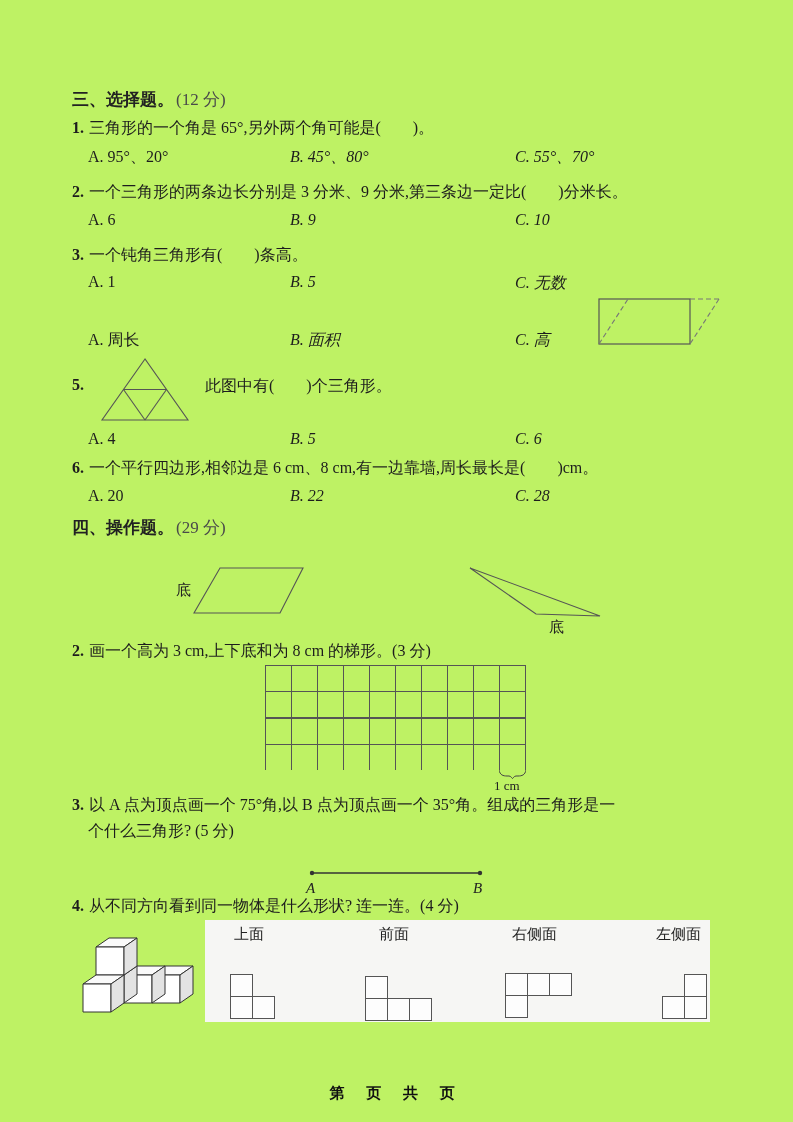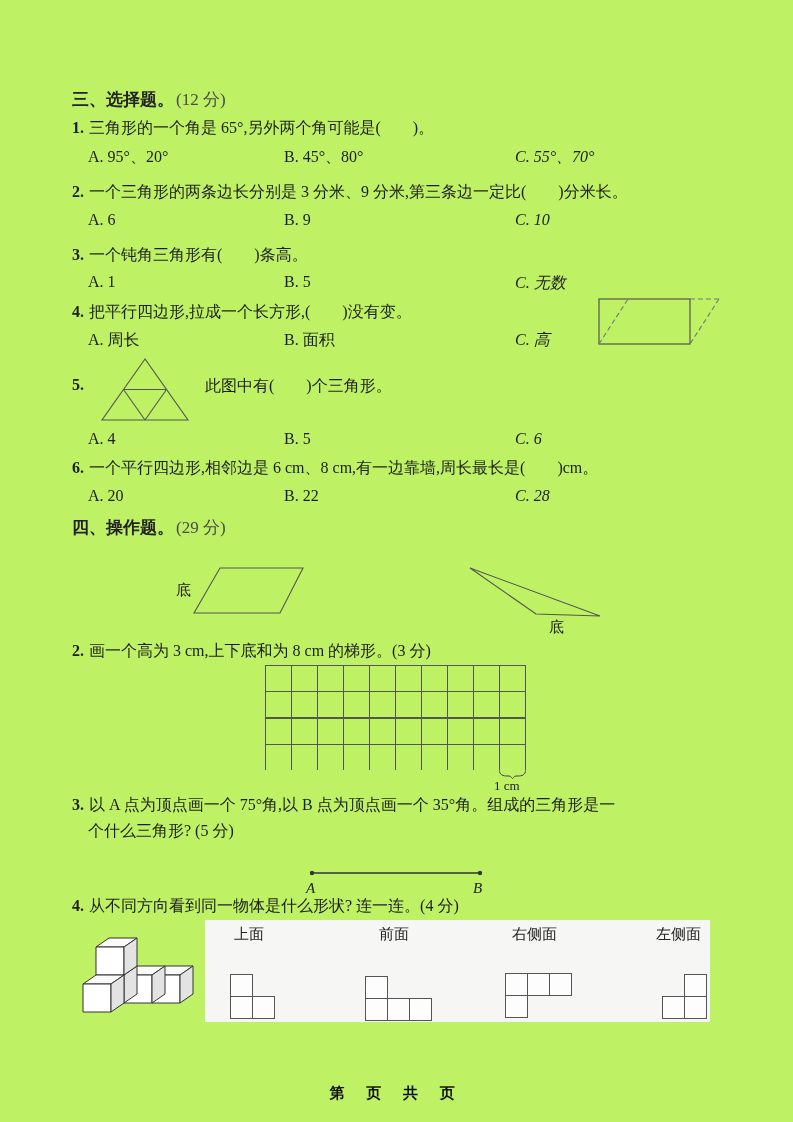--- a/index.html
+++ b/index.html
@@ -6,21 +6,21 @@
   .page{position:relative;width:793px;height:1122px;background:#bef264;overflow:hidden;
         font-family:"Liberation Serif","DejaVu Serif",serif;color:#1d1d1d;}
   .abs{position:absolute;}
   .sec-title{position:absolute;left:72px;font-size:17px;white-space:nowrap;}
   .sec-title .main{font-weight:bold;color:#222;}
   .sec-title .score{color:#4a4a4a;margin-left:2px;}
   .qline{position:absolute;left:72px;font-size:16px;white-space:nowrap;color:#1d1d1d;}
   .qline .qnum{font-weight:bold;margin-right:5px;}
   .cont{position:absolute;left:88px;font-size:16px;white-space:nowrap;}
   .opt{position:absolute;font-size:16px;white-space:nowrap;color:#1d1d1d;}
-  .opt-a{left:88px;} .opt-b{left:284px;} .opt-c{left:515px;font-style:italic;}
+  .opt-a{left:88px;} .opt-b{left:290px;font-style:italic;} .opt-c{left:515px;font-style:italic;}
   .shape-label{position:absolute;font-size:15px;color:#222;}
   .pt-label{position:absolute;font-size:15px;font-style:italic;color:#222;}
   .grid{position:absolute;left:265px;top:665px;width:261px;height:105px;
         background-image:
           repeating-linear-gradient(to right,#555 0 1px,transparent 1px 26px),
           repeating-linear-gradient(to bottom,#555 0 1px,transparent 1px 26.25px);}
   .scale-label{position:absolute;left:494px;top:778px;font-size:13px;color:#222;}
   .views-panel{position:absolute;left:205px;top:920px;width:505px;height:102px;background:#f6f6f4;}
   .view-label{position:absolute;top:925px;font-size:15px;color:#222;white-space:nowrap;}
   .vshape{position:absolute;}
@@ -53,23 +53,20 @@
   <div class="opt opt-b" style="top:211px">B. 9</div>
   <div class="opt opt-c" style="top:211px">C. 10</div>
 
   <div class="qline" style="top:245px">
     <span class="qnum">3.</span><span>一个钝角三角形有(　　)条高。</span>
   </div>
   <div class="opt opt-a" style="top:273px">A. 1</div>
   <div class="opt opt-b" style="top:273px">B. 5</div>
   <div class="opt opt-c" style="top:273px">C. 无数</div>
 
-  <div class="qline" style="top:302px">
-    <span class="qnum">4.</span><span>把平行四边形,拉成一个长方形,(　　)没有变。</span>
-  </div>
   <div class="opt opt-a" style="top:330px">A. 周长</div>
   <div class="opt opt-b" style="top:330px">B. 面积</div>
   <div class="opt opt-c" style="top:330px">C. 高</div>
 
   <svg class="abs" style="left:598px;top:292px" width="125" height="58" viewBox="0 0 125 58">
     <rect x="1" y="7" width="91" height="45" fill="none" stroke="#555" stroke-width="1.2"></rect>
     <line x1="1" y1="52" x2="30" y2="7" stroke="#777" stroke-width="1.1" stroke-dasharray="5 3"></line>
     <line x1="92" y1="7" x2="121" y2="7" stroke="#777" stroke-width="1.1" stroke-dasharray="5 3"></line>
     <line x1="121" y1="7" x2="92" y2="52" stroke="#777" stroke-width="1.1" stroke-dasharray="5 3"></line>
   </svg>

